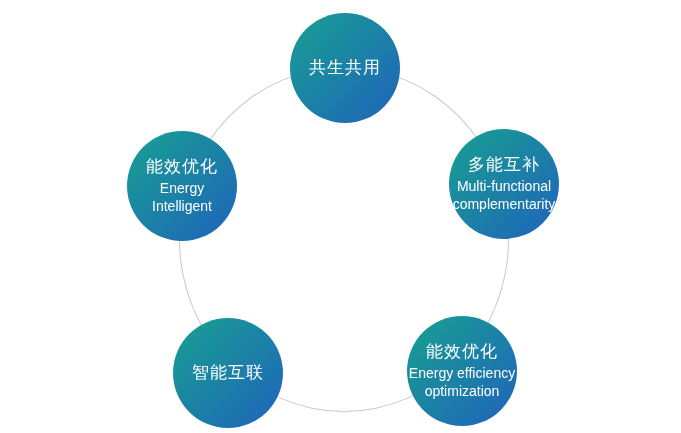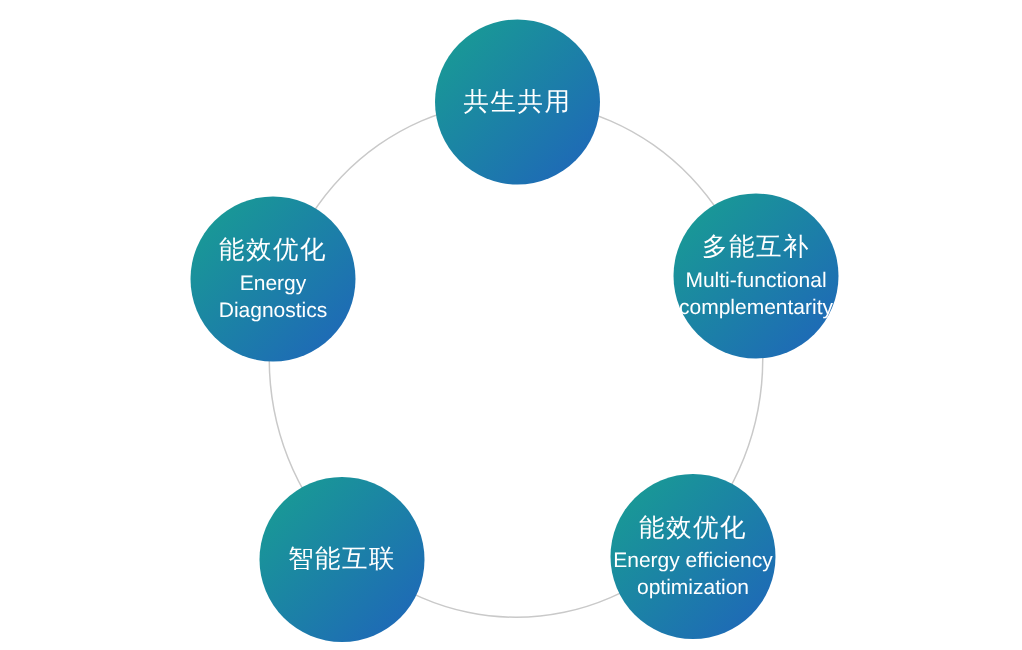--- a/index.html
+++ b/index.html
@@ -79,16 +79,16 @@
 optimization</div>
   </div>
 
   <div class="node c3">
     <div class="zh">智能互联</div>
   </div>
 
   <div class="node c4">
     <div class="zh">能效优化</div>
     <div class="en">Energy
-Diagnostics</div>
+Intelligent</div>
   </div>
 
 </div>
 
 </body></html>

